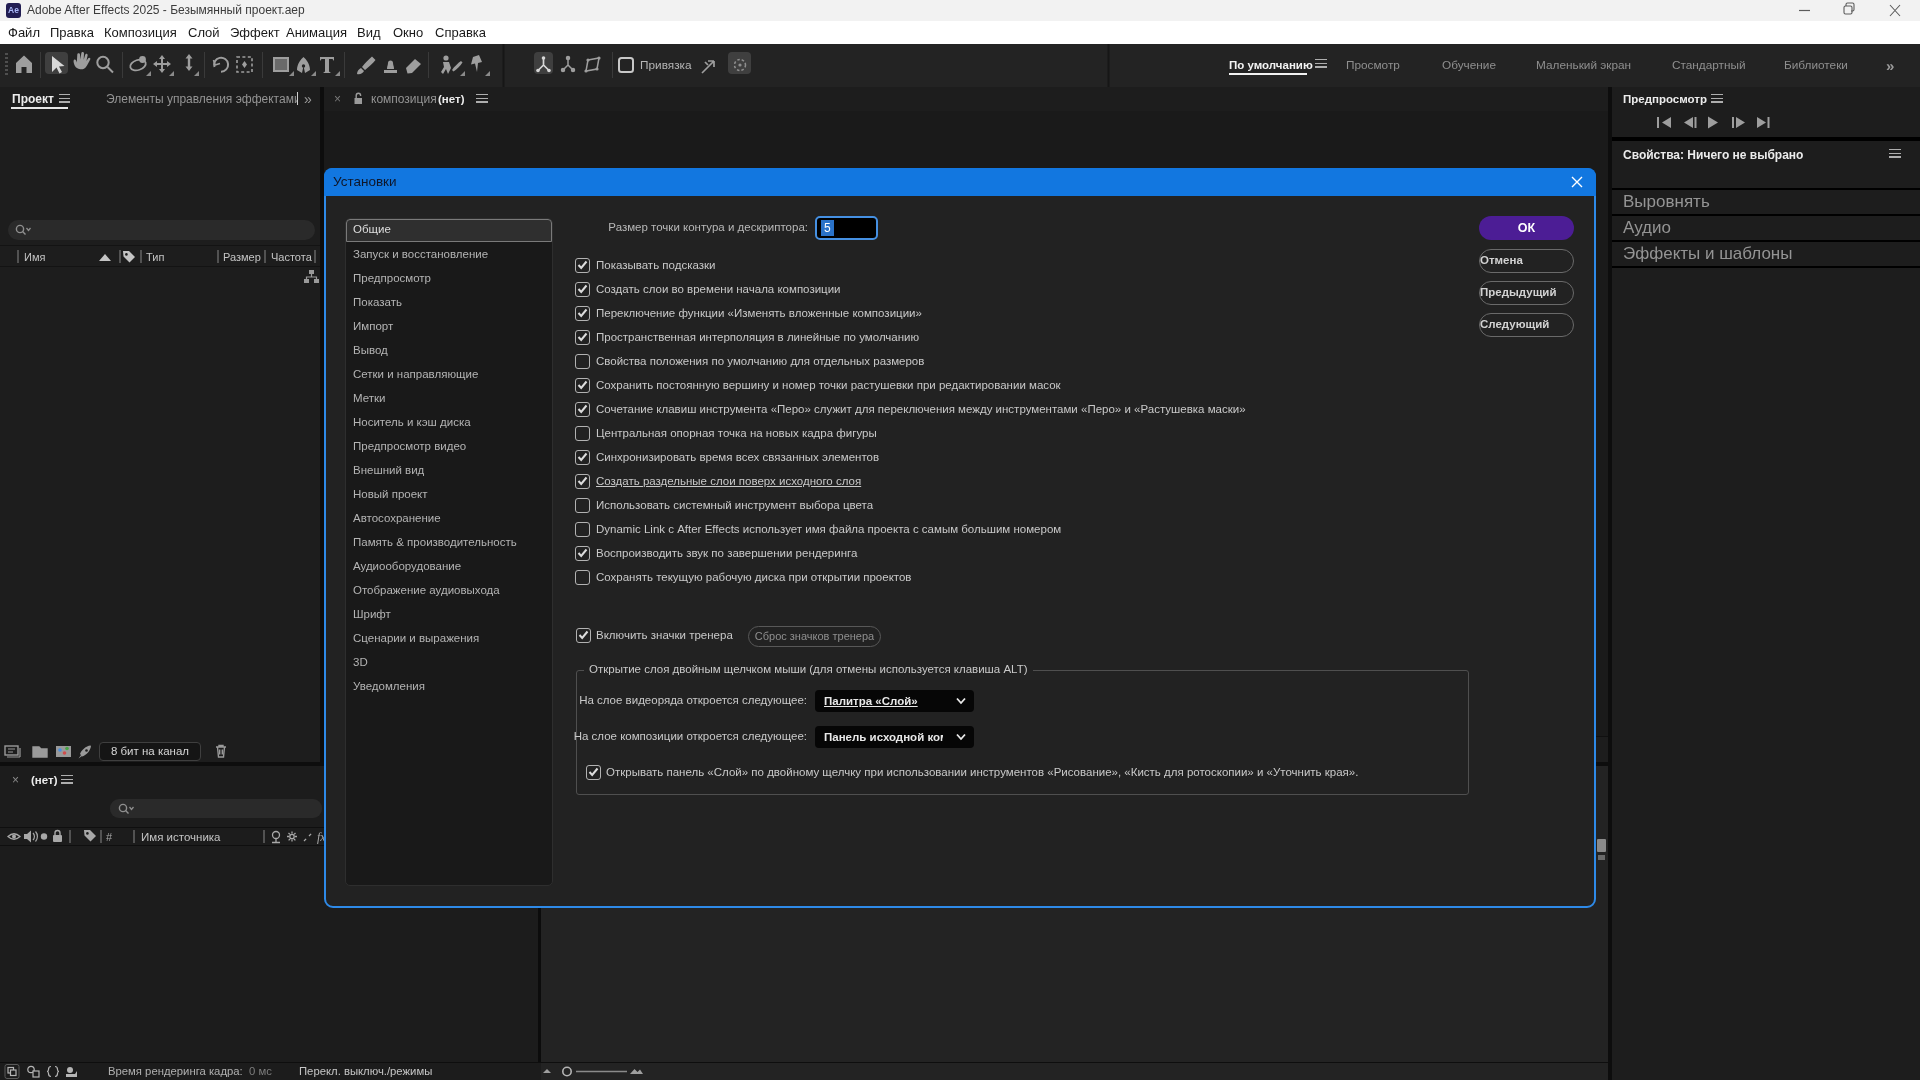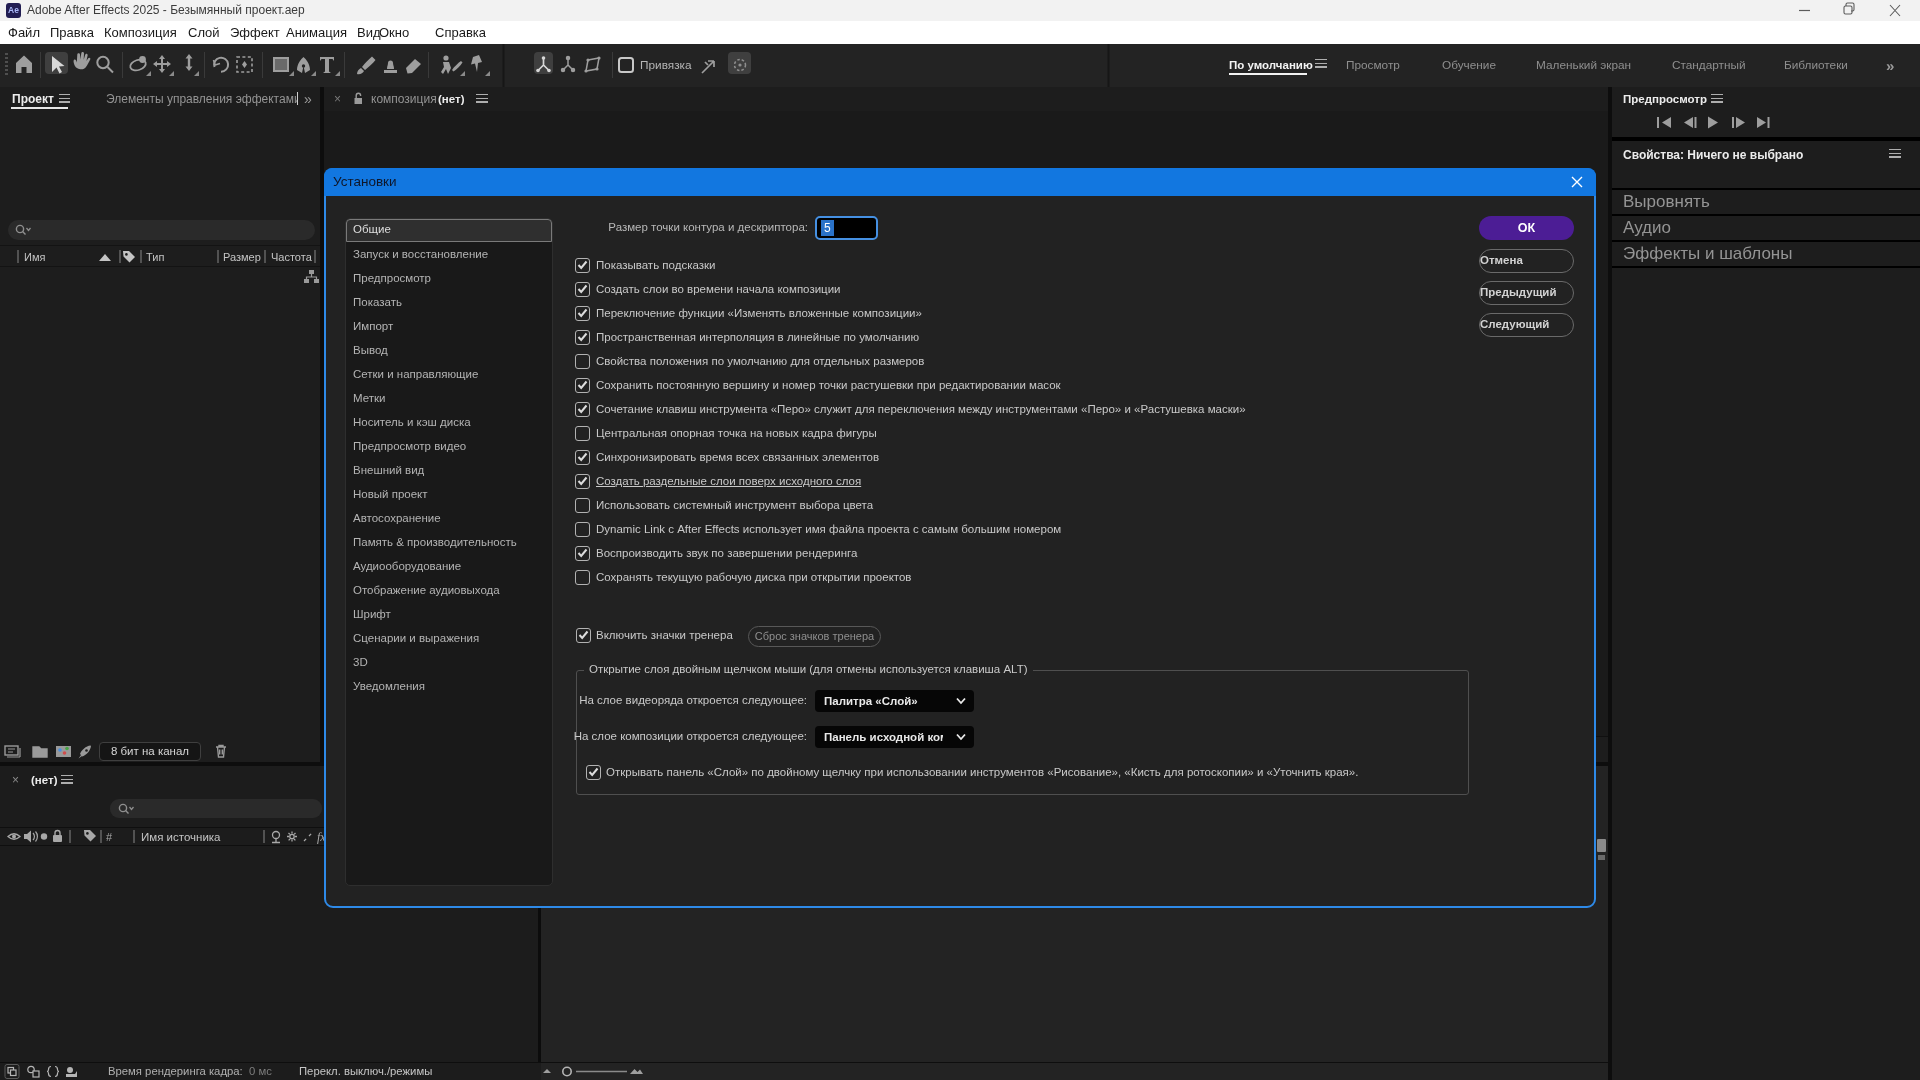--- a/index.html
+++ b/index.html
@@ -52,21 +52,21 @@
 </svg>
 
 <div class="abs" id="menubar"></div>
 <div class="menuitem" style="left:8px;">Файл</div>
 <div class="menuitem" style="left:50px;">Правка</div>
 <div class="menuitem" style="left:104px;">Композиция</div>
 <div class="menuitem" style="left:188px;">Слой</div>
 <div class="menuitem" style="left:230px;">Эффект</div>
 <div class="menuitem" style="left:286px;">Анимация</div>
 <div class="menuitem" style="left:357px;">Вид</div>
-<div class="menuitem" style="left:379px;">Окно</div>
+<div class="menuitem" style="left:393px;">Окно</div>
 <div class="menuitem" style="left:435px;">Справка</div>
 
 <div class="abs" id="toolbar"></div>
 <div id="toolicons">
 
 <div class="toolactive" style="left:45px;top:52px;width:23px;height:22px;"></div>
 <div class="toolactive" style="left:534px;top:52px;width:19px;height:22px;"></div>
 <div class="toolactive" style="left:728px;top:52px;width:23px;height:22px;"></div>
 <svg class="abs" style="left:0;top:44px;" width="1920" height="43" viewBox="0 0 1920 43">
   <g fill="#9e9e9e" stroke="none">
@@ -502,21 +502,21 @@
         <svg width="11" height="10" viewBox="0 0 11 10">
           <path d="M1.5 5 L4.2 8 L9.5 1.5" fill="none" stroke="#dcdcdc" stroke-width="2"></path>
         </svg>
       </div>
 <div class="row" style="left:596px;top:629px;">Включить значки тренера</div>
 <div class="abs" style="left:748px;top:626px;width:133px;height:21px;border-radius:11px;border:1px solid #585858;color:#8f8f8f;font-size:11px;text-align:center;line-height:19px;">Сброс значков тренера</div>
 
 <div class="abs" style="left:576px;top:670px;width:893px;height:125px;border:1px solid #4f4f4f;border-radius:3px;"></div>
 <div class="abs" style="left:584px;top:663px;background:#222222;padding:0 5px;font-size:11.5px;color:#c9c9c9;">Открытие слоя двойным щелчком мыши (для отмены используется клавиша ALT)</div>
 <div class="row" style="left:500px;top:694px;width:307px;text-align:right;">На слое видеоряда откроется следующее:</div>
-<div class="ddl" style="left:815px;top:690px;"><span style="padding-left:9px;">Палитра «Слой»</span>
+<div class="ddl" style="left:815px;top:690px;text-decoration:underline;"><span style="padding-left:9px;">Палитра «Слой»</span>
   <svg style="position:absolute;right:8px;top:7px;" width="10" height="8" viewBox="0 0 10 8">
           <path d="M1 1.5 L5 6 L9 1.5" fill="none" stroke="#e8e8e8" stroke-width="1.8"></path>
         </svg>
 </div>
 <div class="row" style="left:500px;top:730px;width:307px;text-align:right;">На слое композиции откроется следующее:</div>
 <div class="ddl" style="left:815px;top:726px;"><span style="display:inline-block;padding-left:9px;max-width:128px;overflow:hidden;">Панель исходной ком…</span>
   <svg style="position:absolute;right:8px;top:7px;" width="10" height="8" viewBox="0 0 10 8">
           <path d="M1 1.5 L5 6 L9 1.5" fill="none" stroke="#e8e8e8" stroke-width="1.8"></path>
         </svg>
 </div>

